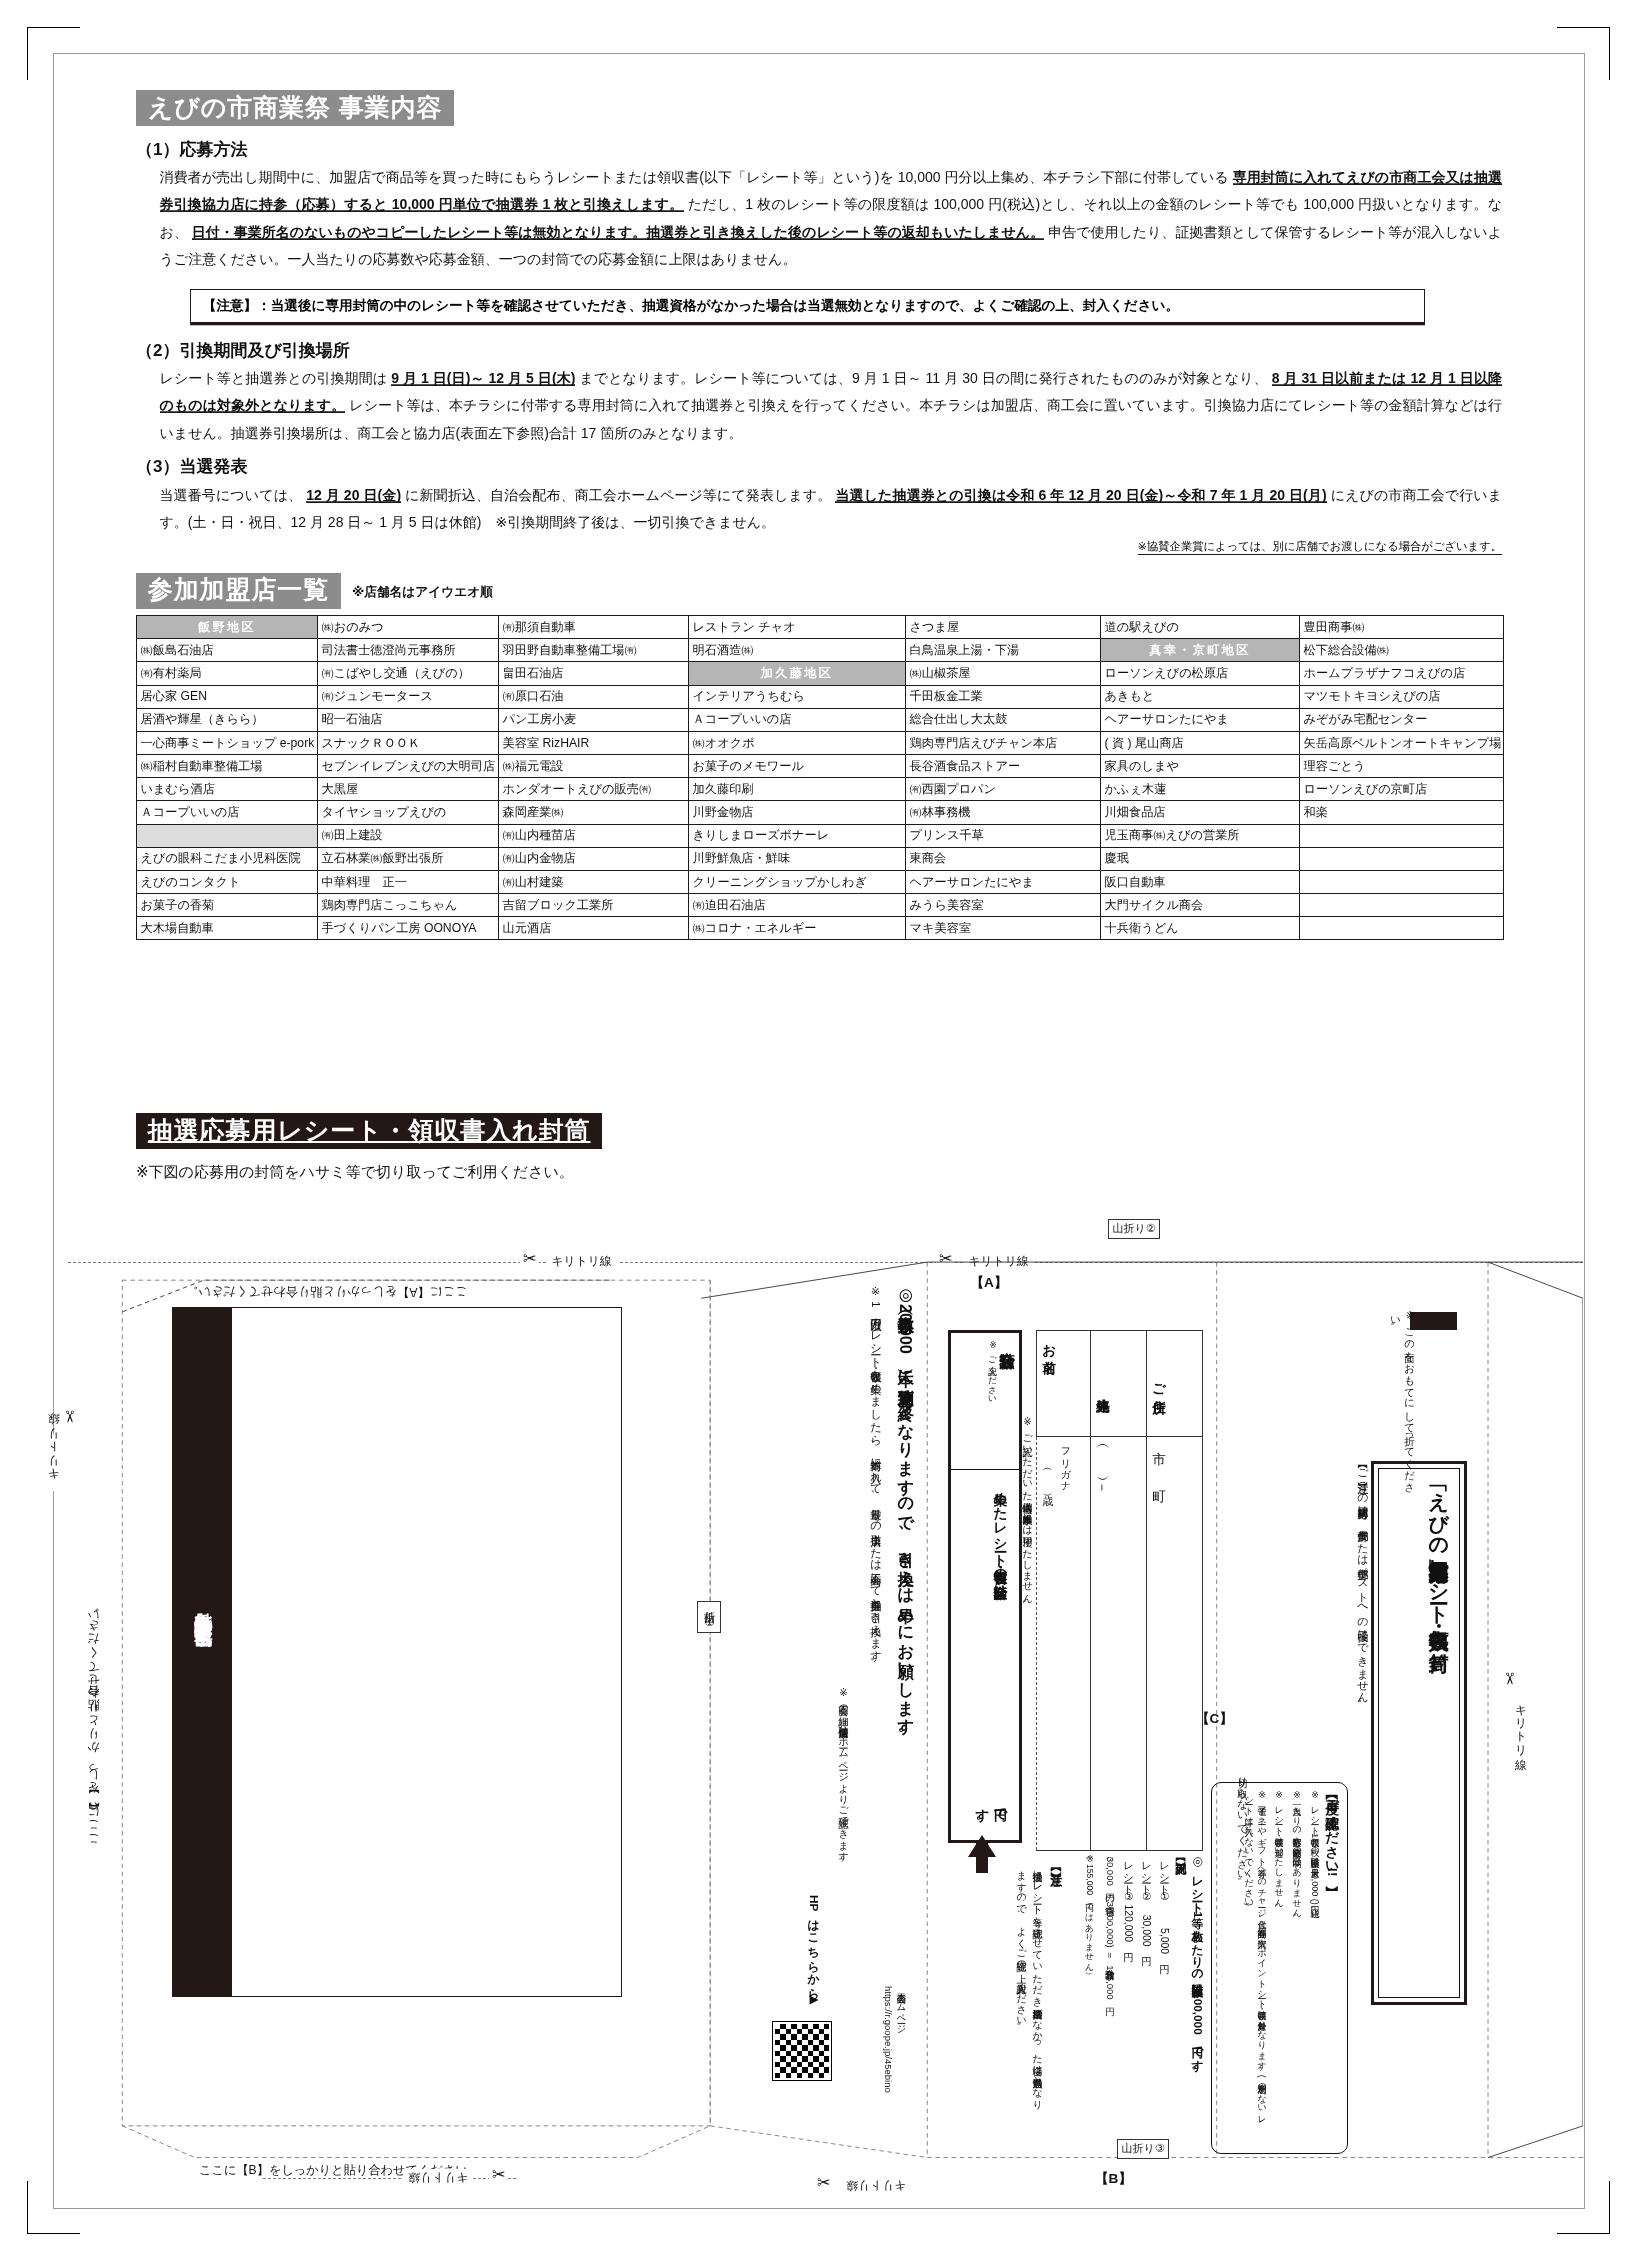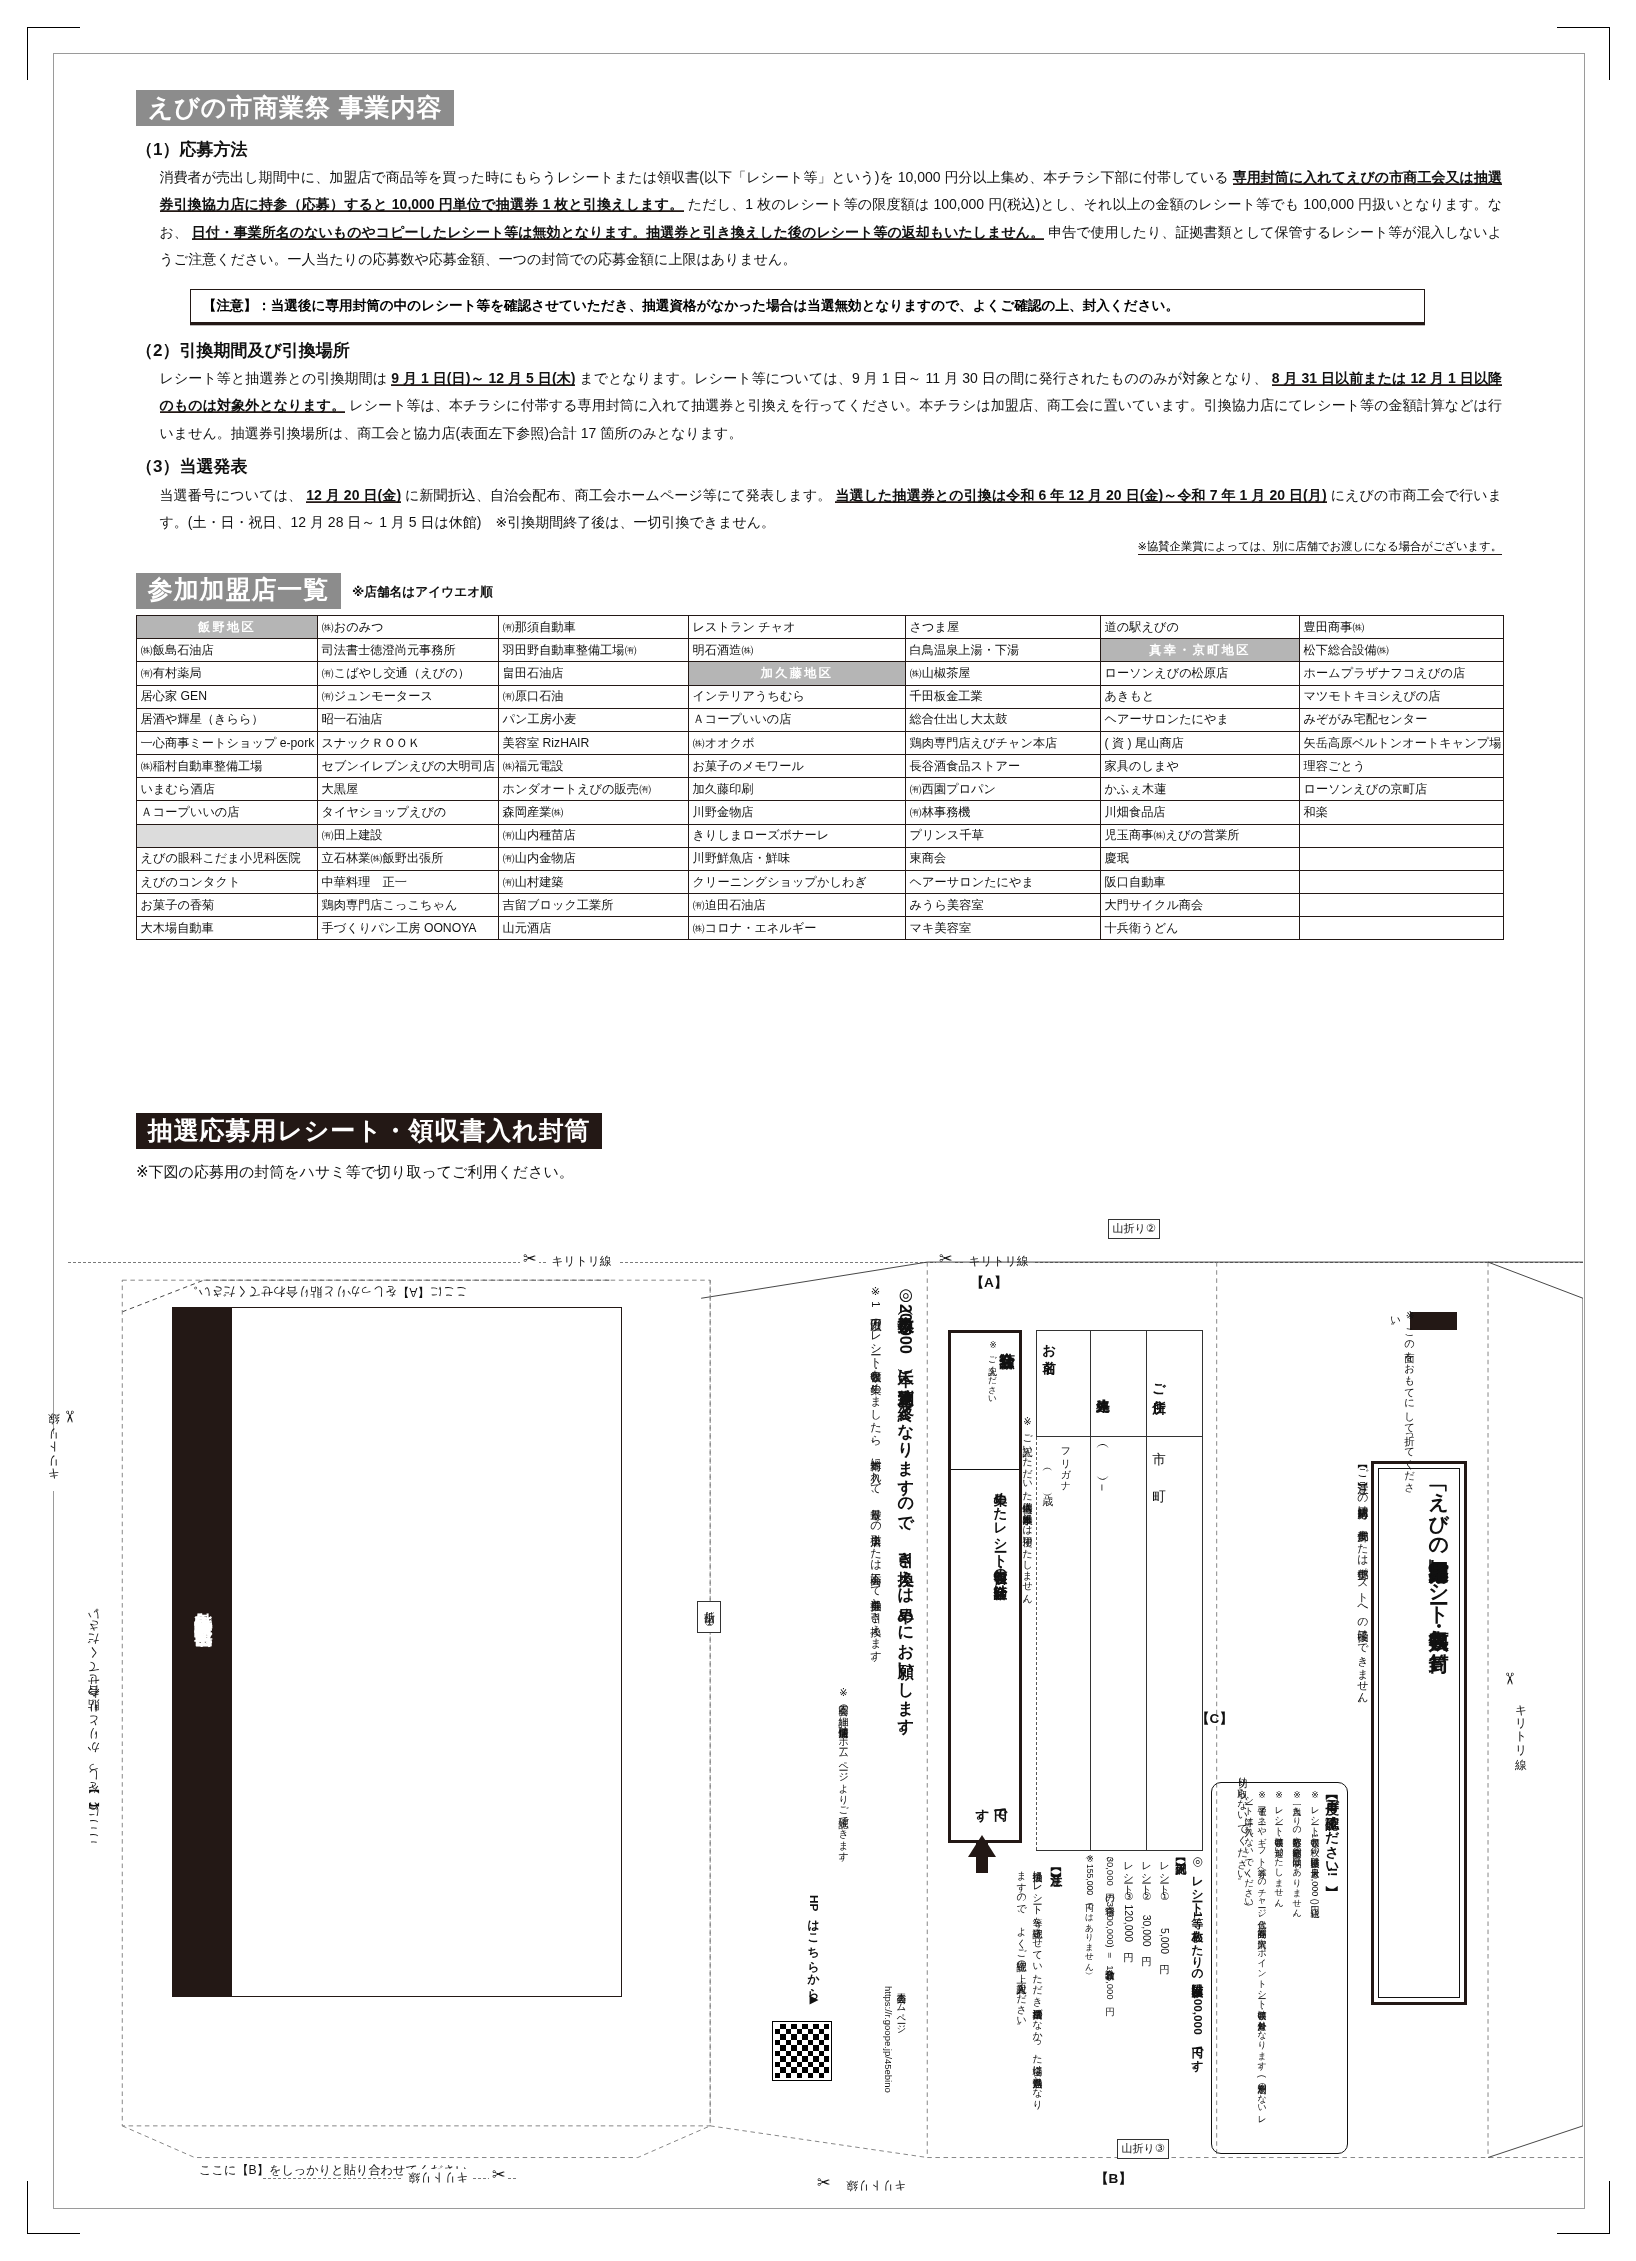--- a/index.html
+++ b/index.html
@@ -12,21 +12,21 @@
   .reg{position:absolute;background:#000;}
   .reg-h{height:1.4px;width:53px;}
   .reg-v{width:1.4px;height:53px;}
   .trim-box{position:absolute;border:0.9px solid #9a9a9a;left:53px;top:53px;width:1530px;height:2154px;}
 
   
   .sec-hd{
     display:inline-block;background:#8c8c8c;color:#fff;font-weight:bold;
     letter-spacing:0.9px;padding:4.5px 11.8px 6.3px 11.8px;font-size:25px;line-height:1;
   }
-  .sec-hd.blk{background:#231815;}
+  .sec-hd.blk{background:#231815;text-decoration:underline;}
   .para{font-size:14px;line-height:1.95;color:#111;text-align:justify;}
   .b{font-weight:bold;}
   .u-thick{box-shadow:inset 0 -3.2px 0 -1.4px #231815;}
   .subhd{font-size:17px;font-weight:bold;color:#111;}
 
   
   #content{position:absolute;left:136px;top:90px;width:1366px;}
   #h-jigyo{margin-bottom:11.8px;}
   .item{margin-top:8.1px;}
   .item .body{margin-left:23.5px;margin-top:3.6px;}

